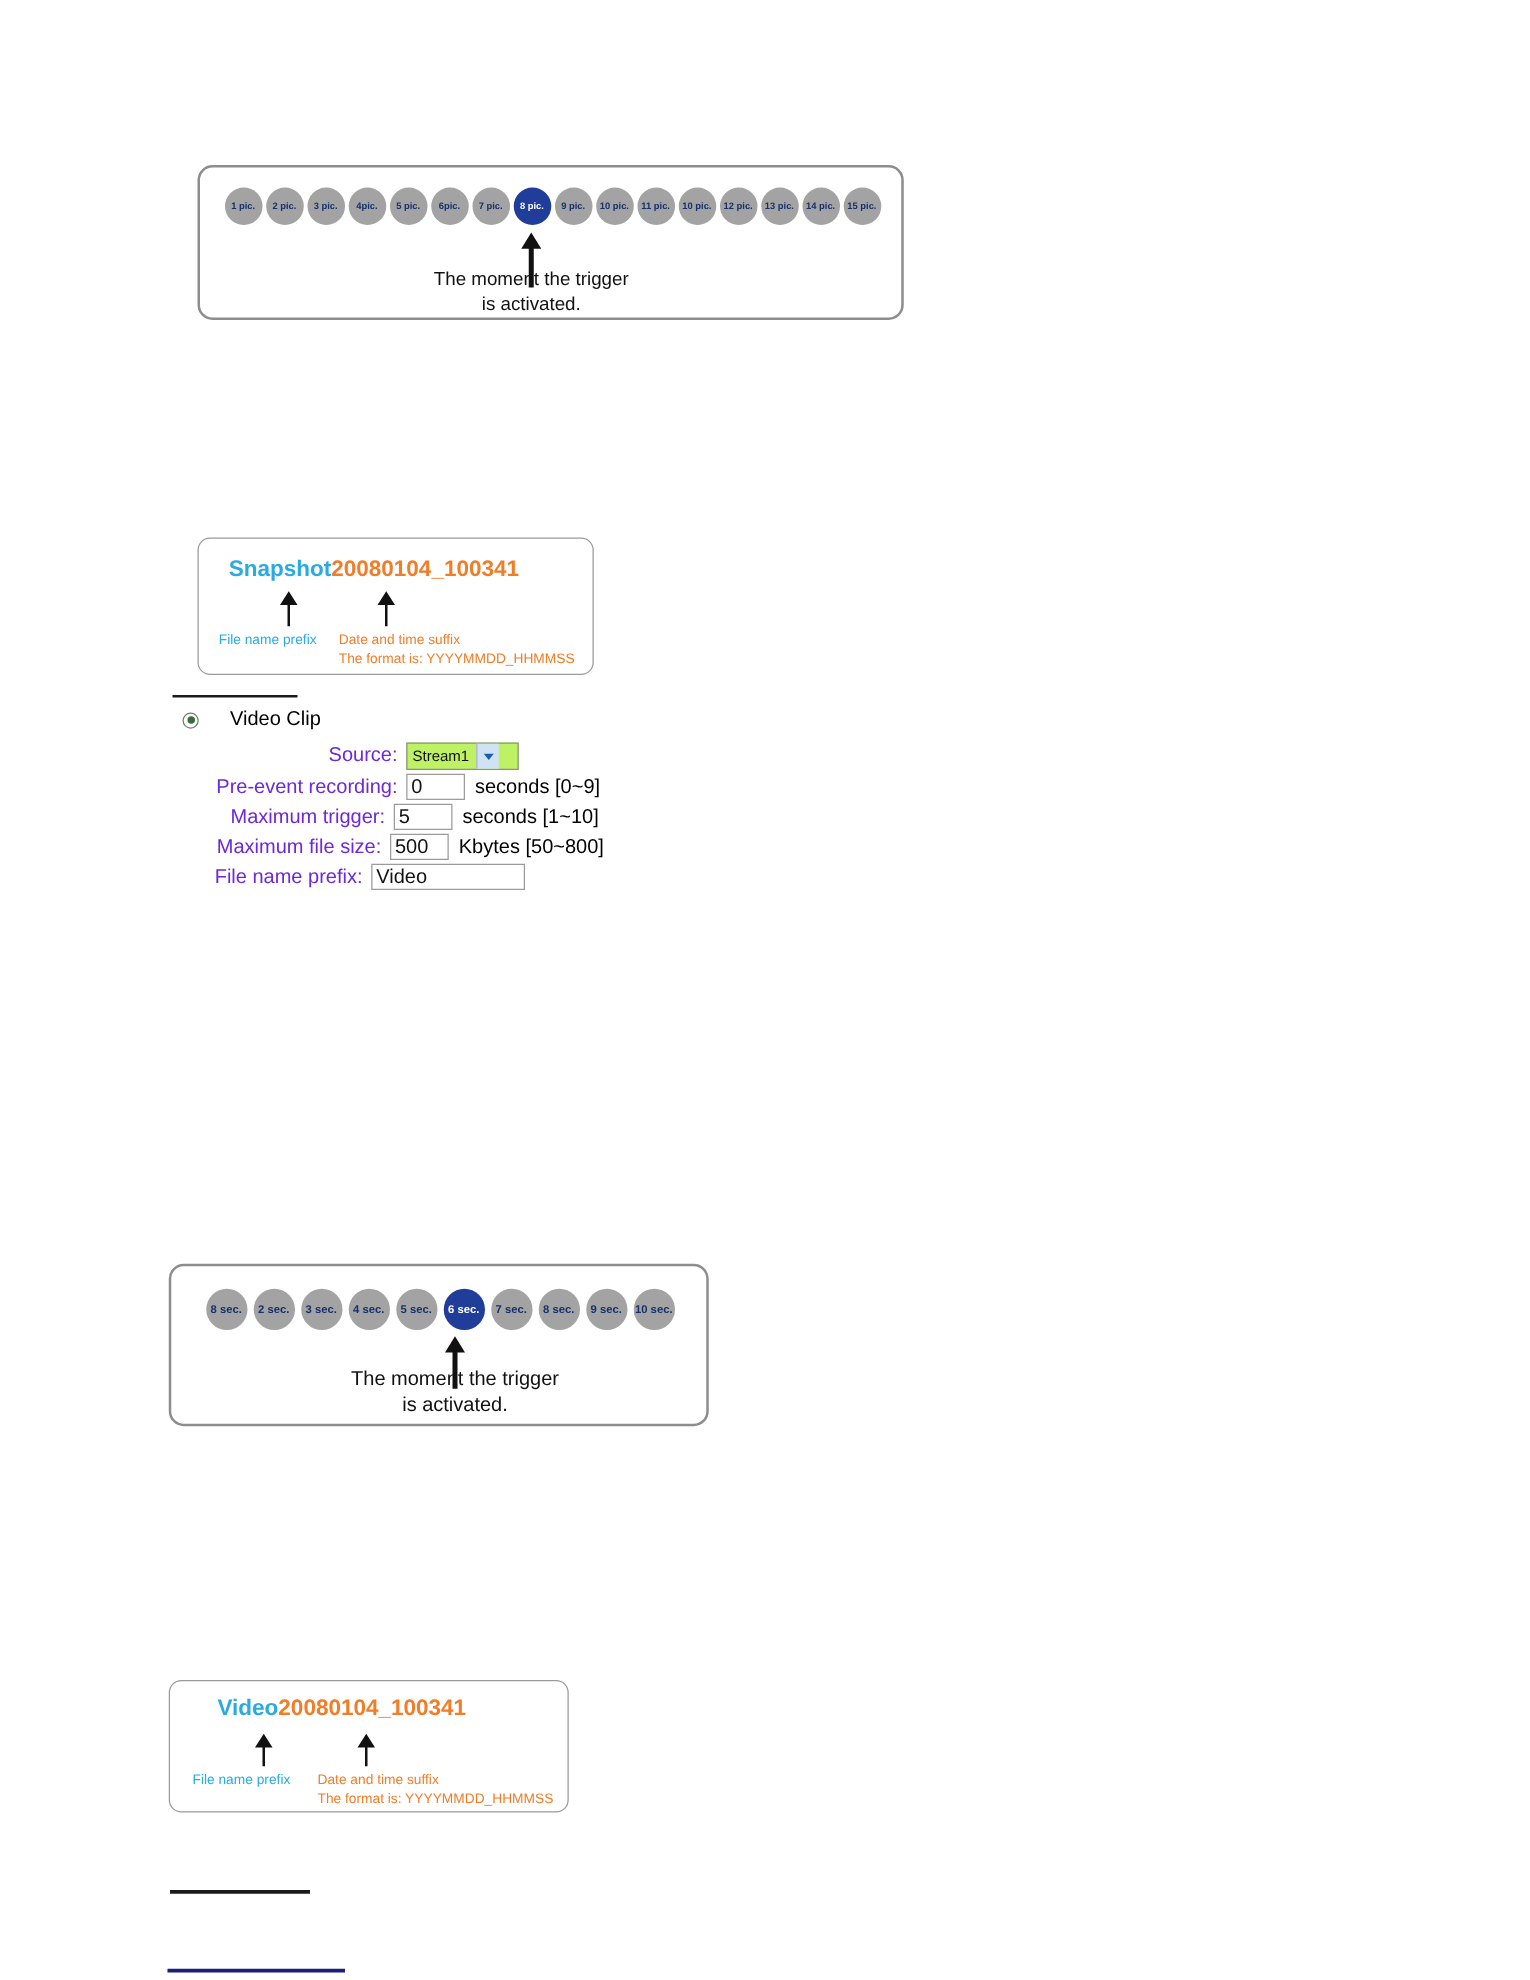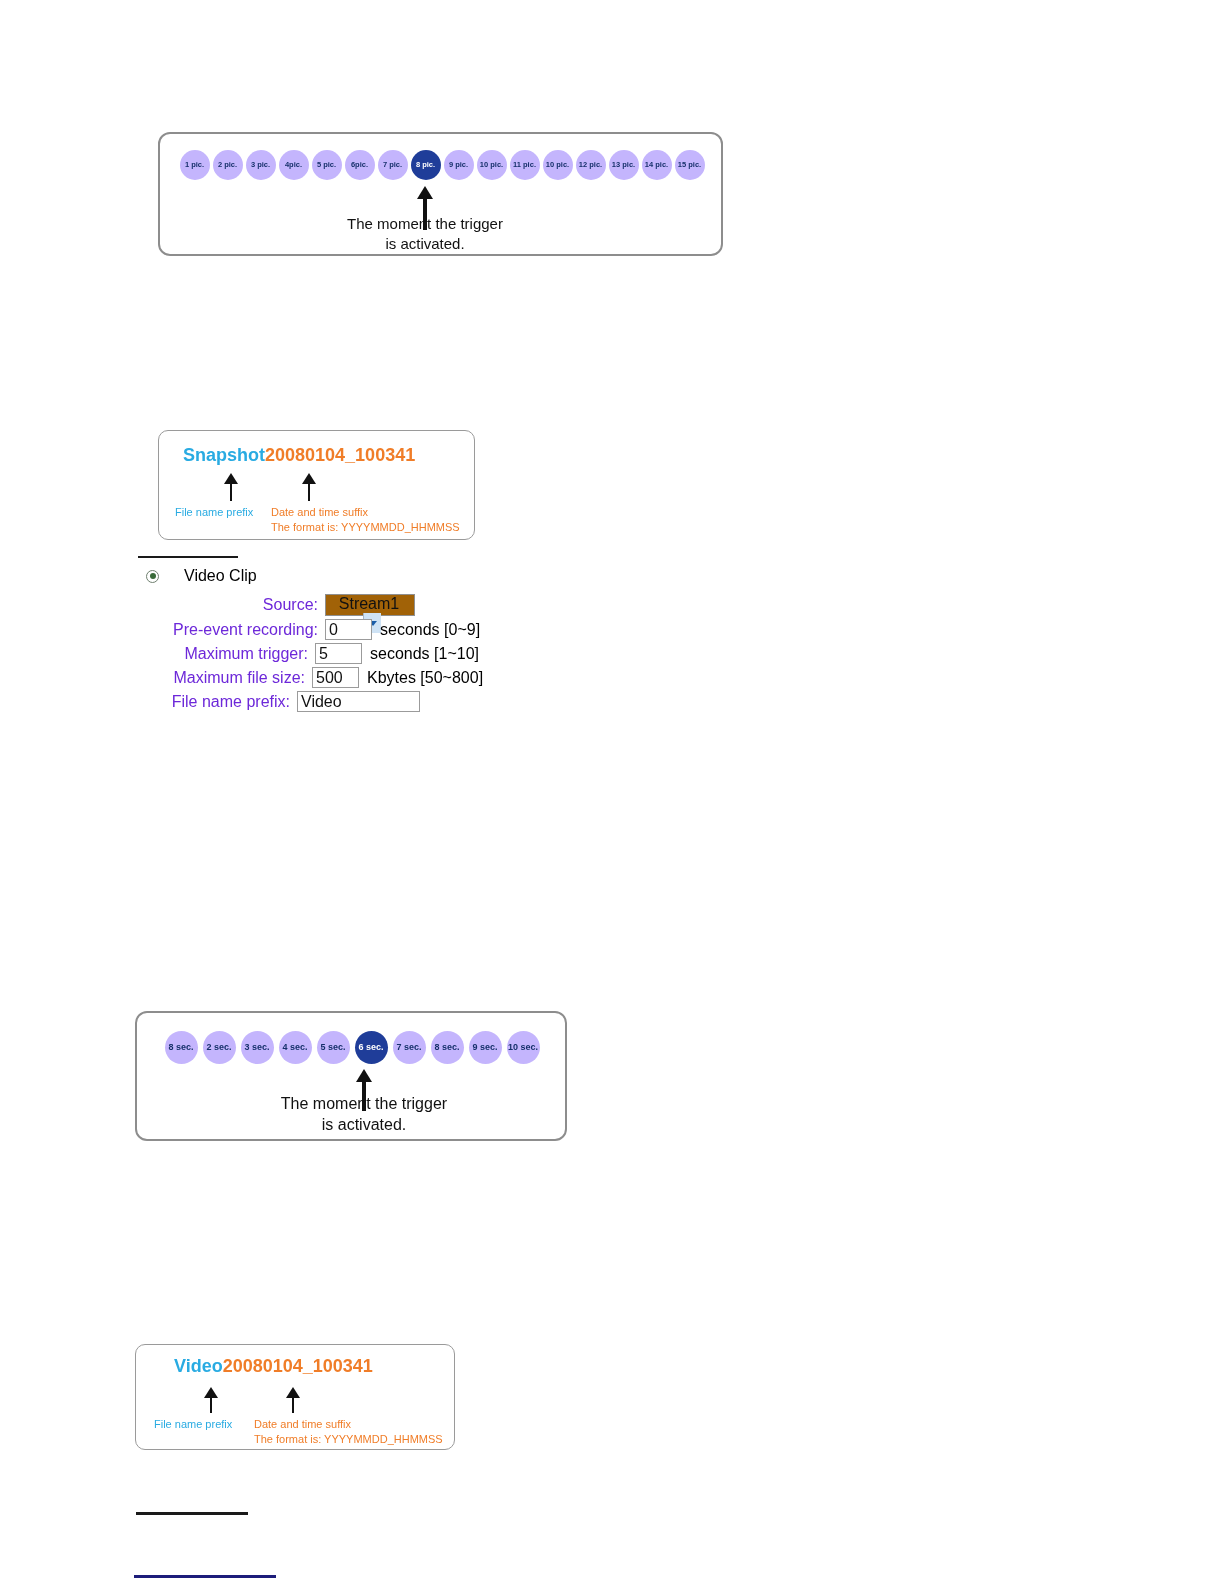--- a/index.html
+++ b/index.html
@@ -25,21 +25,21 @@
   }
 
   .pill-row {
     display: flex;
     align-items: center;
     justify-content: center;
   }
 
   .pill {
     border-radius: 50%;
-    background: #c4b5fd;
+    background: #a3a3a3;
     color: #16306b;
     display: flex;
     align-items: center;
     justify-content: center;
     text-align: center;
     font-family: "Liberation Sans", sans-serif;
     font-weight: bold;
     line-height: 1;
     box-sizing: border-box;
     flex: 0 0 auto;
@@ -186,30 +186,29 @@
     box-sizing: border-box;
     height: 21px;
     line-height: 19px;
     margin-left: 7px;
     display: inline-block;
     overflow: hidden;
   }
 
   .select-box {
     border: 1px solid #8f8f8f;
-    background: #a16207;
+    background: #bef264;
     height: 22px;
     box-sizing: border-box;
     display: flex;
     align-items: center;
     margin-left: 7px;
     padding-left: 4px;
-    font-size: 16px;
+    font-size: 12px;
     color: #111111;
-    flex-direction: column;
   }
   .select-value { padding-right: 6px; white-space: nowrap; }
   .select-arrow {
     width: 17px;
     height: 20px;
     background: #cfe3f5;
     border-left: 1px solid #a8b6c4;
     display: flex;
     align-items: center;
     justify-content: center;

